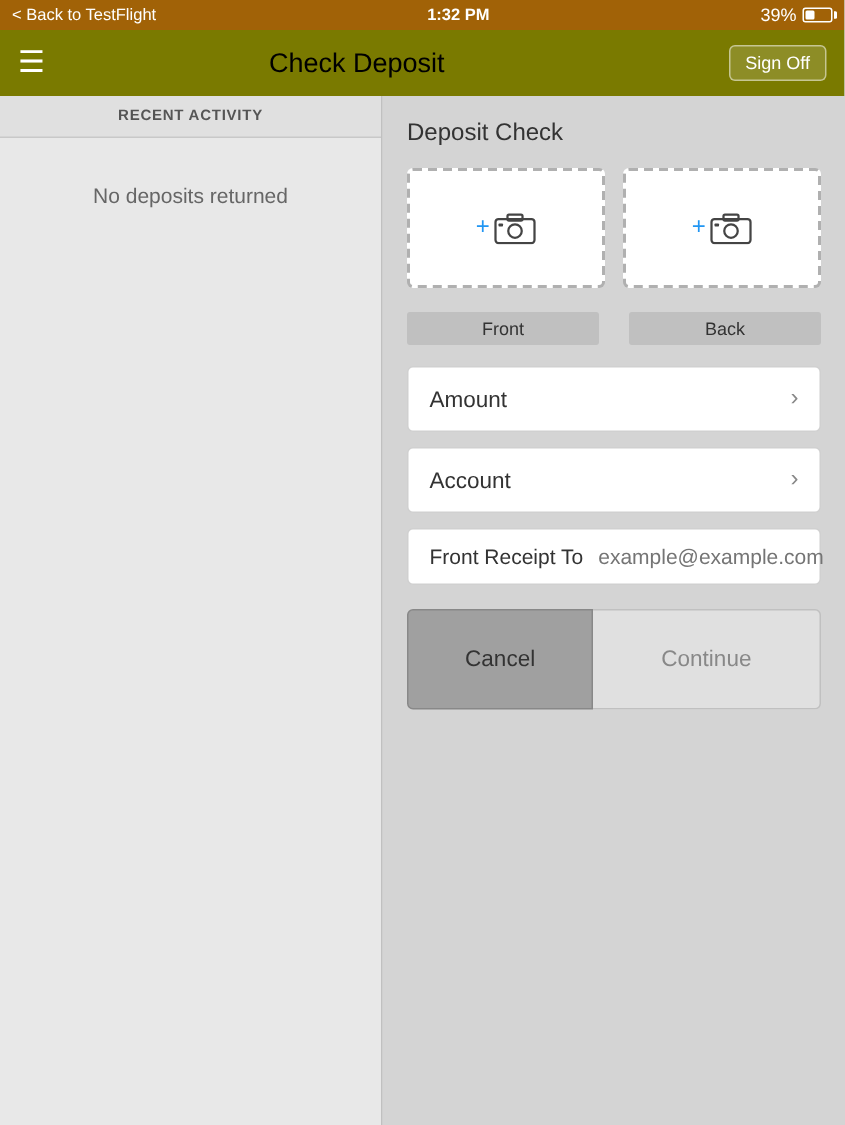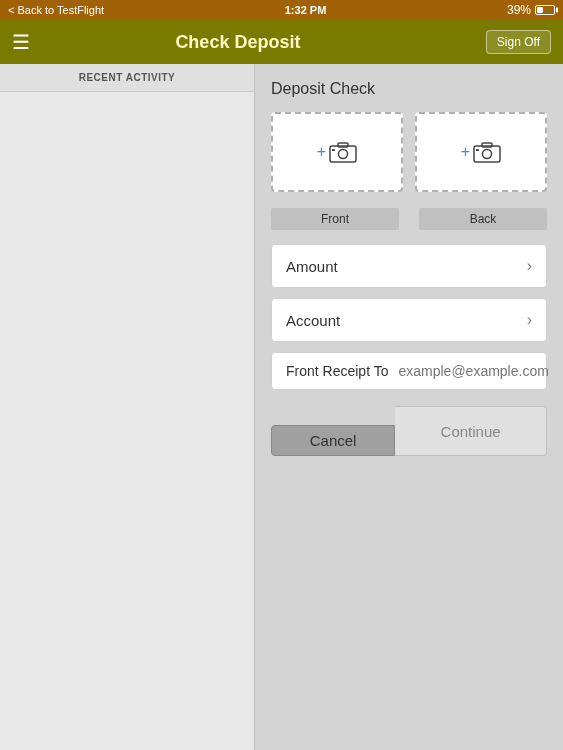--- a/index.html
+++ b/index.html
@@ -73,23 +73,23 @@
       justify-content: space-between;
       padding: 0 12px;
     }
     .nav-bar .menu-icon {
       color: white;
       font-size: 20px;
       cursor: pointer;
       line-height: 1;
     }
     .nav-bar .title {
-      color: #fef9c3;
+      color: #000000;
       font-size: 18px;
-      font-weight: 700;
+      font-weight: 400;
       flex: 1;
       text-align: center;
     }
     .nav-bar .sign-off {
       background: rgba(255,255,255,0.15);
       border: 1px solid rgba(255,255,255,0.5);
       color: white;
       font-size: 12px;
       padding: 4px 10px;
       border-radius: 4px;
@@ -237,26 +237,25 @@
     .button-row {
       display: flex;
       gap: 0;
       margin-top: 4px;
     }
     .btn-cancel {
       background: #a0a0a0;
       border: 1px solid #888;
       color: #333;
       font-size: 15px;
-      padding: 6px 0;
+      padding: 24px 0;
       width: 45%;
       border-radius: 4px 0 0 4px;
       cursor: pointer;
       text-align: center;
-      margin-top: 19px;
     }
     .btn-continue {
       background: #e0e0e0;
       border: 1px solid #c0c0c0;
       border-left: none;
       color: #888;
       font-size: 15px;
       padding: 10px 0;
       flex: 1;
       border-radius: 0 4px 4px 0;
@@ -287,20 +286,21 @@
 <div class="nav-bar">
   <span class="menu-icon">☰</span>
   <span class="title">Check Deposit</span>
   <button class="sign-off">Sign Off</button>
 </div>
 
 <div class="main-content">
 
   <div class="left-panel">
     <div class="recent-activity-header">RECENT ACTIVITY</div>
+    <div class="no-deposits">No deposits returned</div>
   </div>
 
   <div class="right-panel">
     <div class="deposit-check-title">Deposit Check</div>
 
     <div class="photo-row">
       <div class="photo-box">
         <div class="camera-icon-wrap">
           <span class="plus-sign">+</span>
           <svg class="camera-svg" viewBox="0 0 28 22" fill="none">

